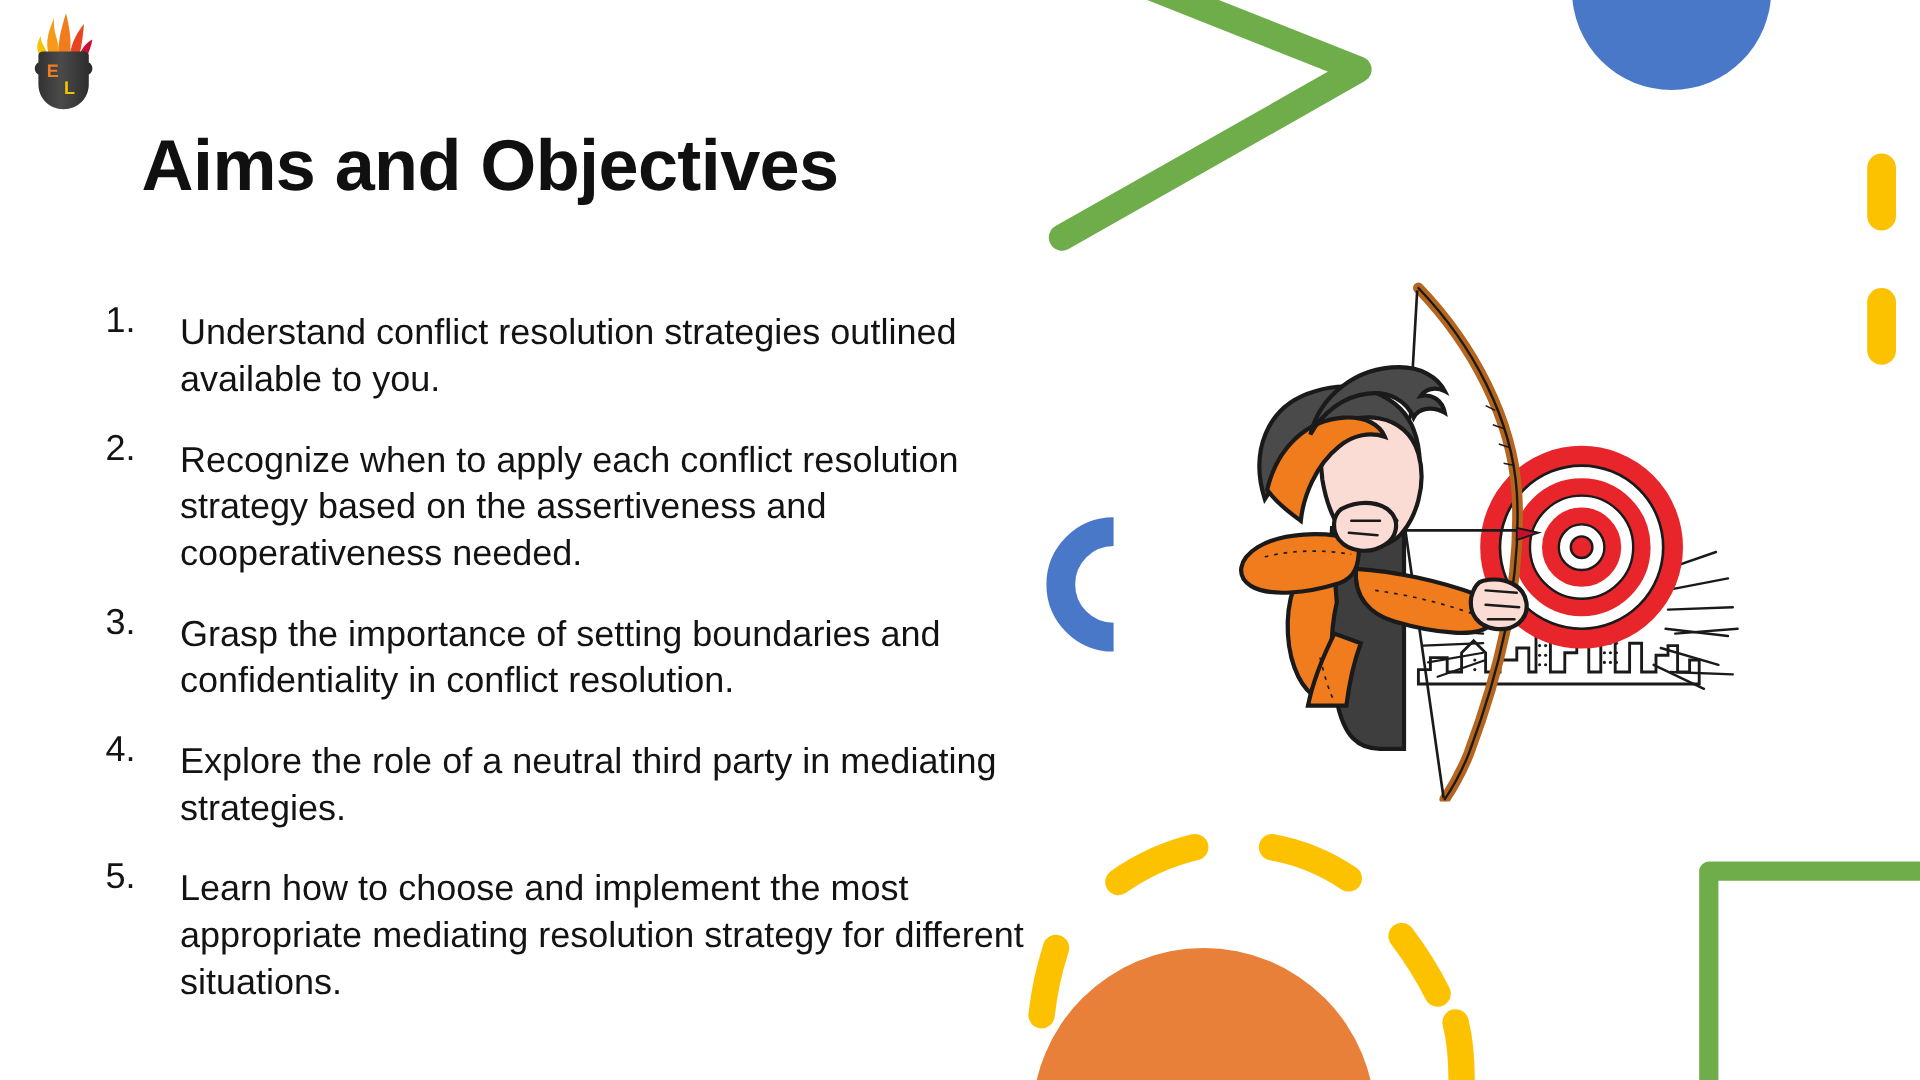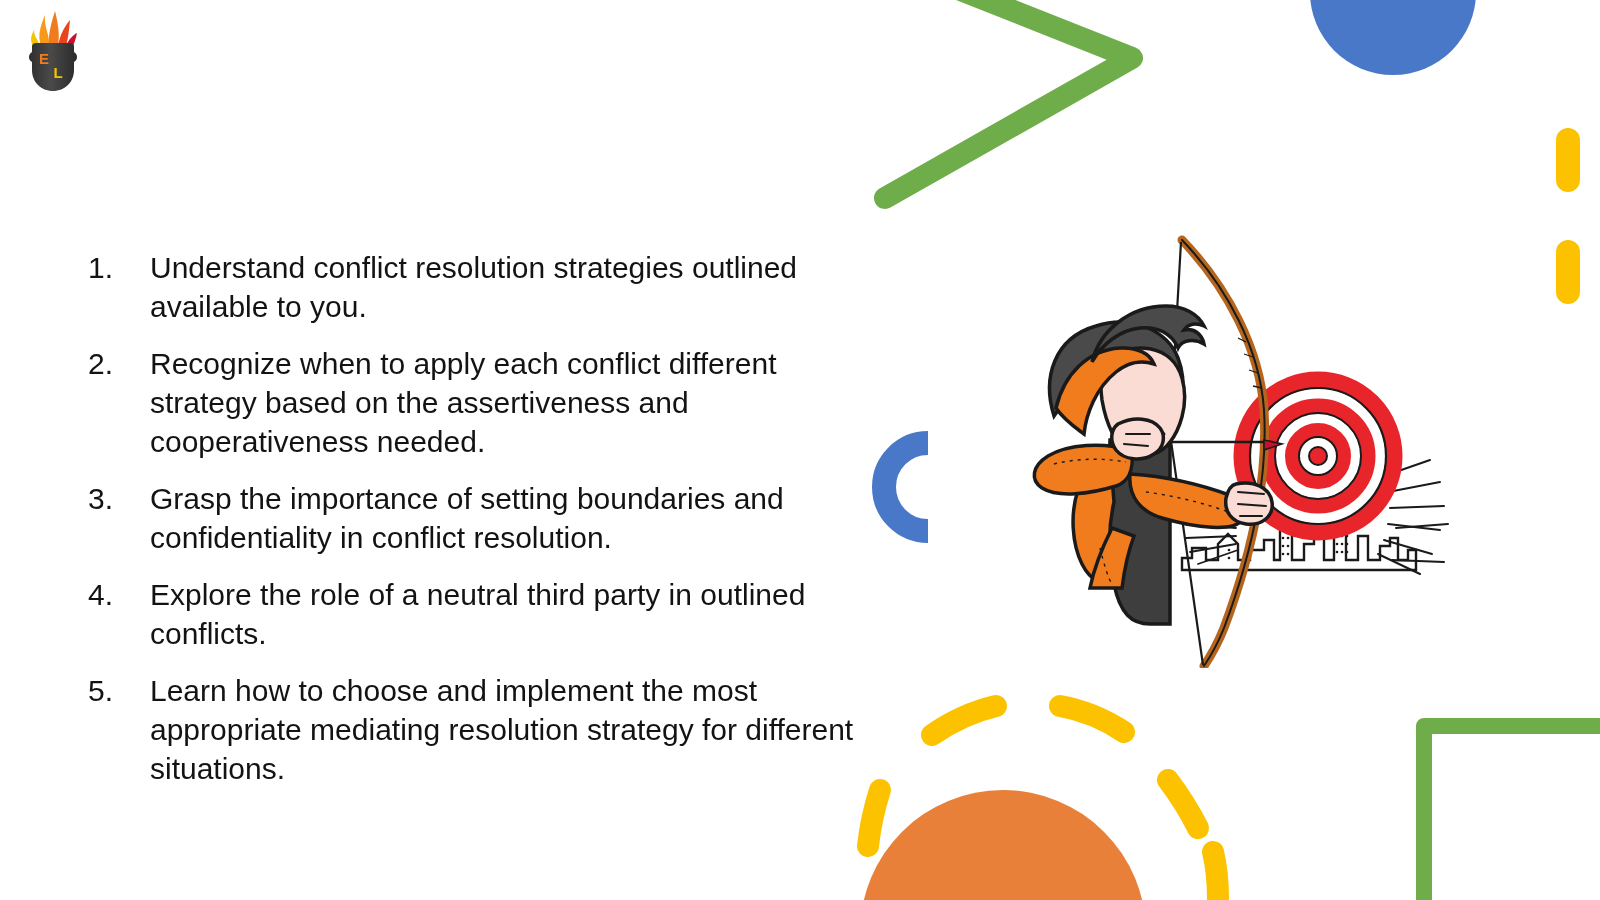--- a/index.html
+++ b/index.html
@@ -65,20 +65,21 @@
     flex: 0 0 62px;
     font-size: 30px;
     line-height: 39px;
     color: #131313;
   }
   .obj-text {
     font-size: 30px;
     line-height: 39px;
     color: #131313;
     flex: 1 1 auto;
+    margin-top: 10px;
   }
 
   
   #archer {
     position: absolute;
     left: 992px;
     top: 228px;
     width: 470px;
     height: 440px;
   }
@@ -146,41 +147,42 @@
                L52 46 C56 48 56 54 52 56
                L52 64 C52 76 43 85 31 85
                C19 85 10 76 10 64
                L10 56 C6 54 6 48 10 46 Z" fill="url(#bodyGrad)"></path>
     </g>
 
     <text x="22" y="58" font-family="'Liberation Sans', sans-serif" font-size="15" font-weight="bold" fill="#f07c1e" text-anchor="middle">E</text>
     <text x="36" y="72" font-family="'Liberation Sans', sans-serif" font-size="15" font-weight="bold" fill="#f5c400" text-anchor="middle">L</text>
   </svg>
 
+  <div id="title">Aims and Objectives</div>
 
   <div id="objectives">
 
     <div class="obj-item">
       <div class="obj-num">1.</div>
       <div class="obj-text">Understand conflict resolution strategies outlined available to you.</div>
     </div>
 
     <div class="obj-item">
       <div class="obj-num">2.</div>
-      <div class="obj-text">Recognize when to apply each conflict different strategy based on the assertiveness and cooperativeness needed.</div>
+      <div class="obj-text">Recognize when to apply each conflict resolution strategy based on the assertiveness and cooperativeness needed.</div>
     </div>
 
     <div class="obj-item">
       <div class="obj-num">3.</div>
       <div class="obj-text">Grasp the importance of setting boundaries and confidentiality in conflict resolution.</div>
     </div>
 
     <div class="obj-item">
       <div class="obj-num">4.</div>
-      <div class="obj-text">Explore the role of a neutral third party in outlined conflicts.</div>
+      <div class="obj-text">Explore the role of a neutral third party in mediating strategies.</div>
     </div>
 
     <div class="obj-item">
       <div class="obj-num">5.</div>
       <div class="obj-text">Learn how to choose and implement the most appropriate mediating resolution strategy for different situations.</div>
     </div>
 
   </div>
 
   <svg id="archer" viewBox="0 0 470 440">

